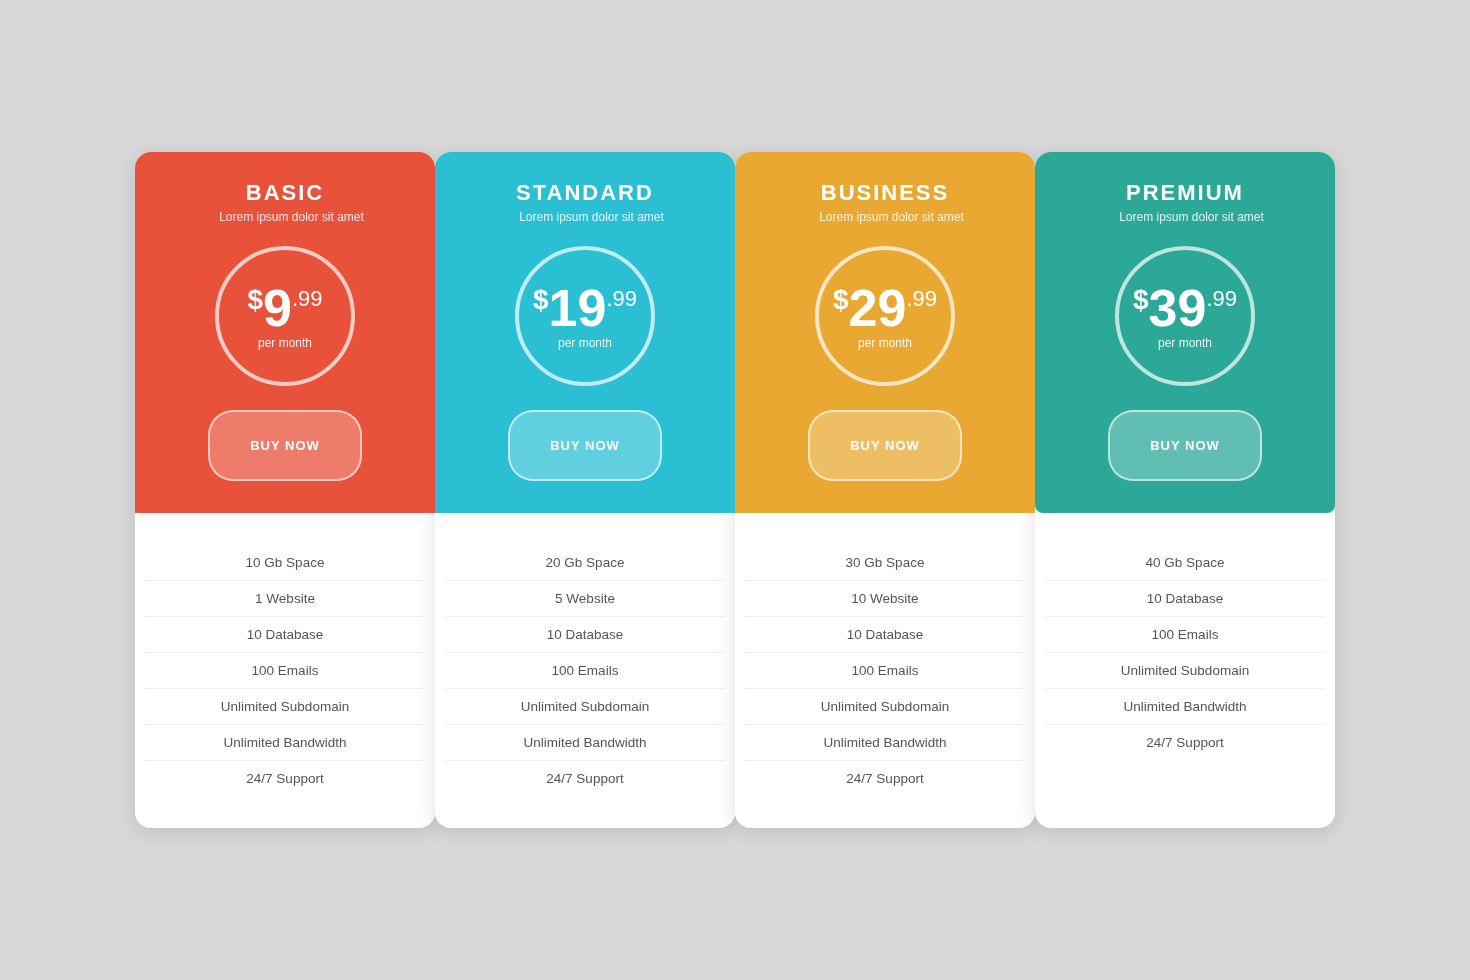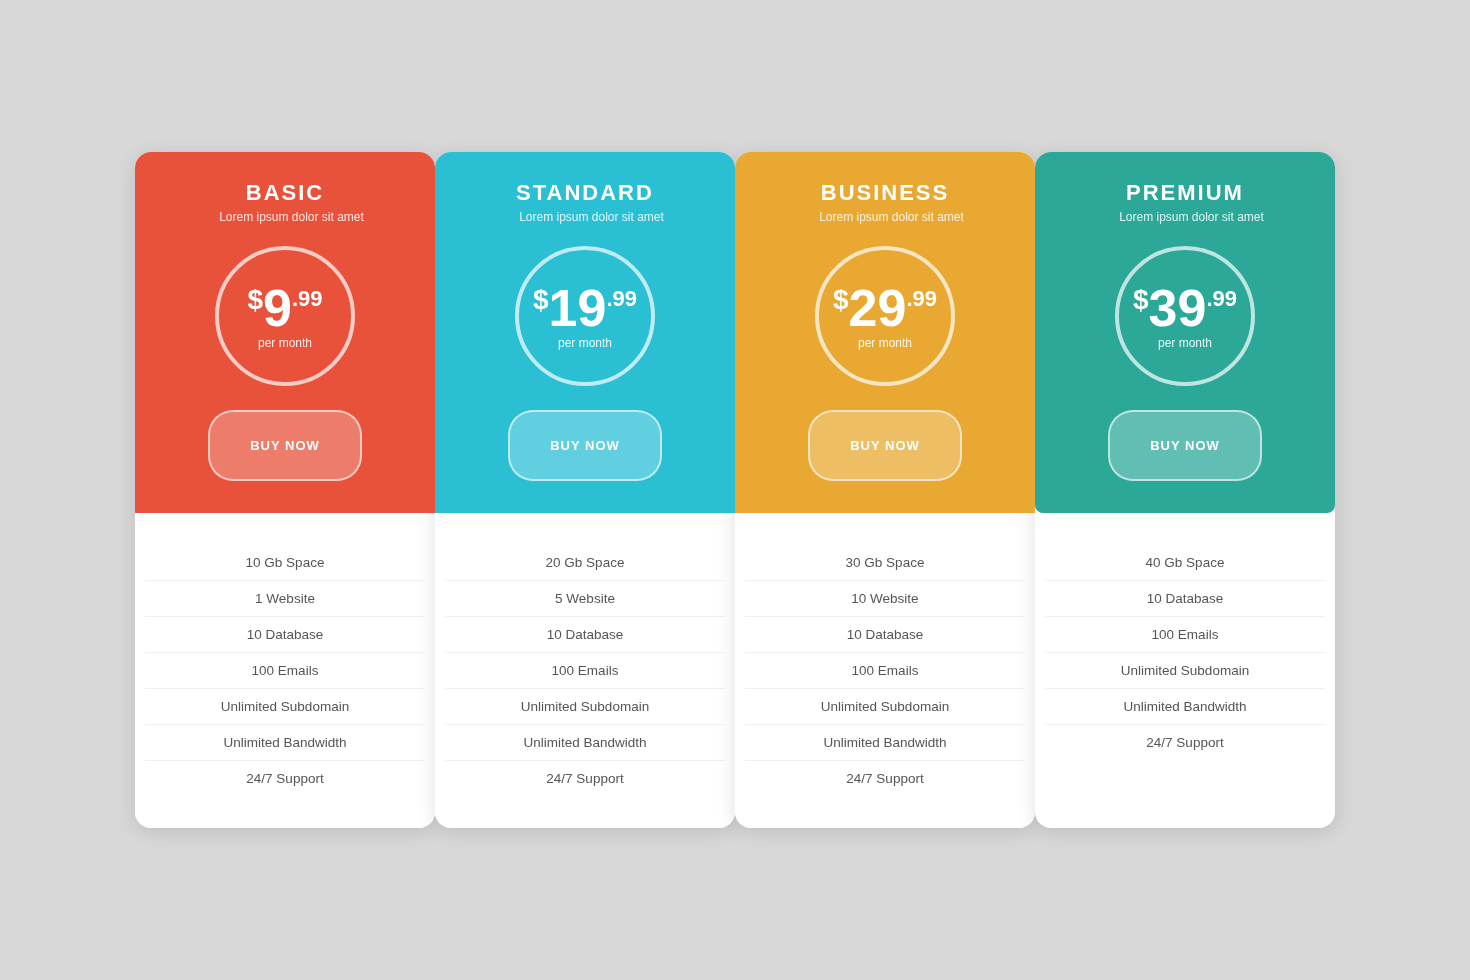--- a/index.html
+++ b/index.html
@@ -89,21 +89,21 @@
     .price-main {
       color: #fff;
       font-size: 52px;
       font-weight: 700;
       line-height: 1;
     }
 
     .price-cents {
       color: #fff;
       font-size: 22px;
-      font-weight: 700;
+      font-weight: 400;
       margin-top: 6px;
     }
 
     .price-period {
       color: rgba(255,255,255,0.9);
       font-size: 12px;
       margin-top: 2px;
     }
 
     .buy-button {

